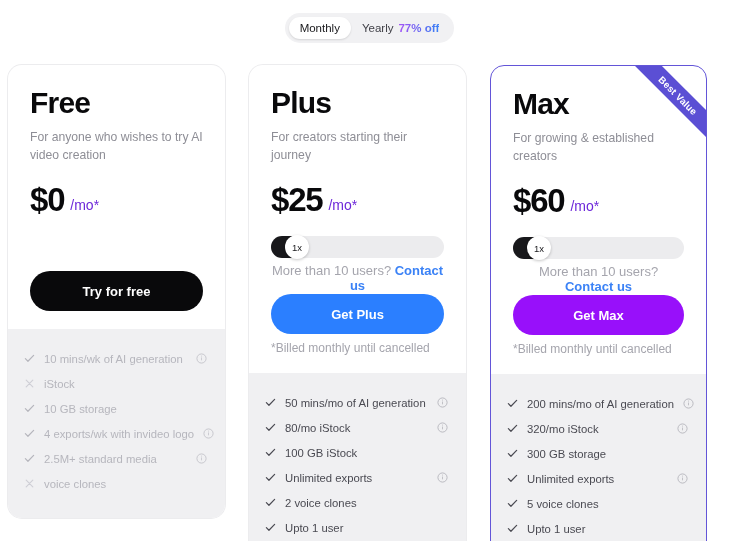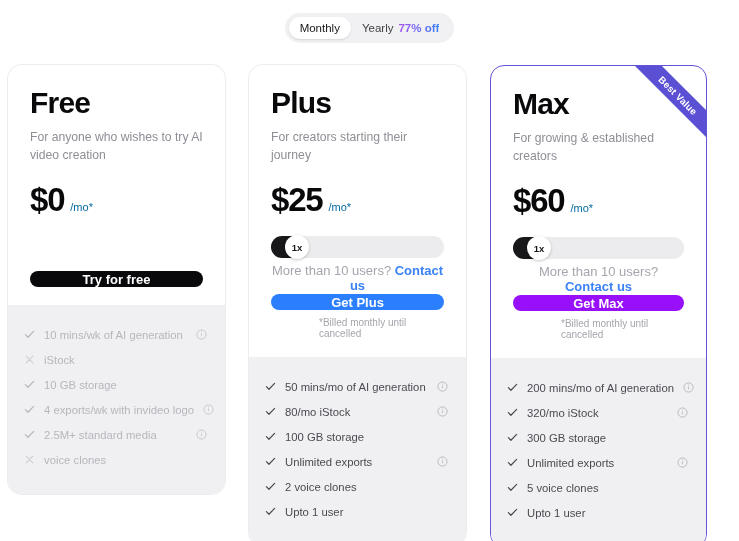--- a/index.html
+++ b/index.html
@@ -118,22 +118,22 @@
     gap: 6px;
   }
   .price {
     font-size: 33px;
     font-weight: 700;
     color: #09090b;
     letter-spacing: -1.2px;
     line-height: 1;
   }
   .price-unit {
-    font-size: 11px;
-    color: #0369a1;
+    font-size: 14px;
+    color: #6d28d9;
     padding-bottom: 3px;
   }
 
   
   .slider-block { margin-top: 20px; height: 44px; }
   .slider {
     position: relative;
     height: 22px;
     background: #ececee;
     border-radius: 999px;
@@ -149,54 +149,53 @@
     position: absolute;
     left: 14px; top: -1px;
     width: 24px; height: 24px;
     background: #ffffff;
     border-radius: 50%;
     box-shadow: 0 1px 3px rgba(0,0,0,0.22);
     display: flex;
     align-items: center;
     justify-content: center;
     font-size: 9.5px;
-    font-weight: 700;
+    font-weight: 400;
     color: #18181b;
     cursor: pointer;
   }
   .slider-note {
     margin-top: 5px;
     text-align: center;
     font-size: 13px;
     color: #a5a5ad;
   }
   .slider-note .link { color: #3b82f6; font-weight: 700; cursor: pointer; }
 
   
   .cta-block { margin-top: 14px; }
   .cta {
     display: block;
     width: 100%;
-    height: 16px;
+    height: 40px;
     border: none;
     border-radius: 999px;
     font-family: inherit;
     font-size: 13px;
     font-weight: 700;
     color: #ffffff;
     cursor: pointer;
   }
   .cta.dark { background: #09090b; }
   .cta.blue { background: #2b7fff; }
   .cta.purple { background: #9810fa; }
   .billing-note {
     margin-top: 7px;
-    font-size: 10px;
+    font-size: 12px;
     color: #a5a5ad;
-    margin-left: 48px;
   }
 
   .spacer { flex: 1 1 auto; }
 
   
   .features {
     background: #f0f0f2;
     padding: 17px 18px 22px 16px;
     margin-top: 18px;
   }
@@ -372,21 +371,21 @@
               <circle cx="6" cy="3.3" r="0.55" fill="#b6b6bd"></circle>
             </svg>
           </span>
       </div>
       <div class="feature">
         <span class="feat-icon">
             <svg viewBox="0 0 12 12">
               <path d="M1.5 6.2 L4.3 9 L10.5 2.6" fill="none" stroke="#4a4a52" stroke-width="1.3" stroke-linecap="round" stroke-linejoin="round"></path>
             </svg>
           </span>
-        <span class="feat-label">100 GB storage</span>
+        <span class="feat-label">100 GB iStock</span>
       </div>
       <div class="feature">
         <span class="feat-icon">
             <svg viewBox="0 0 12 12">
               <path d="M1.5 6.2 L4.3 9 L10.5 2.6" fill="none" stroke="#4a4a52" stroke-width="1.3" stroke-linecap="round" stroke-linejoin="round"></path>
             </svg>
           </span>
         <span class="feat-label">Unlimited exports</span>
         <span class="info-icon">
             <svg viewBox="0 0 12 12">

